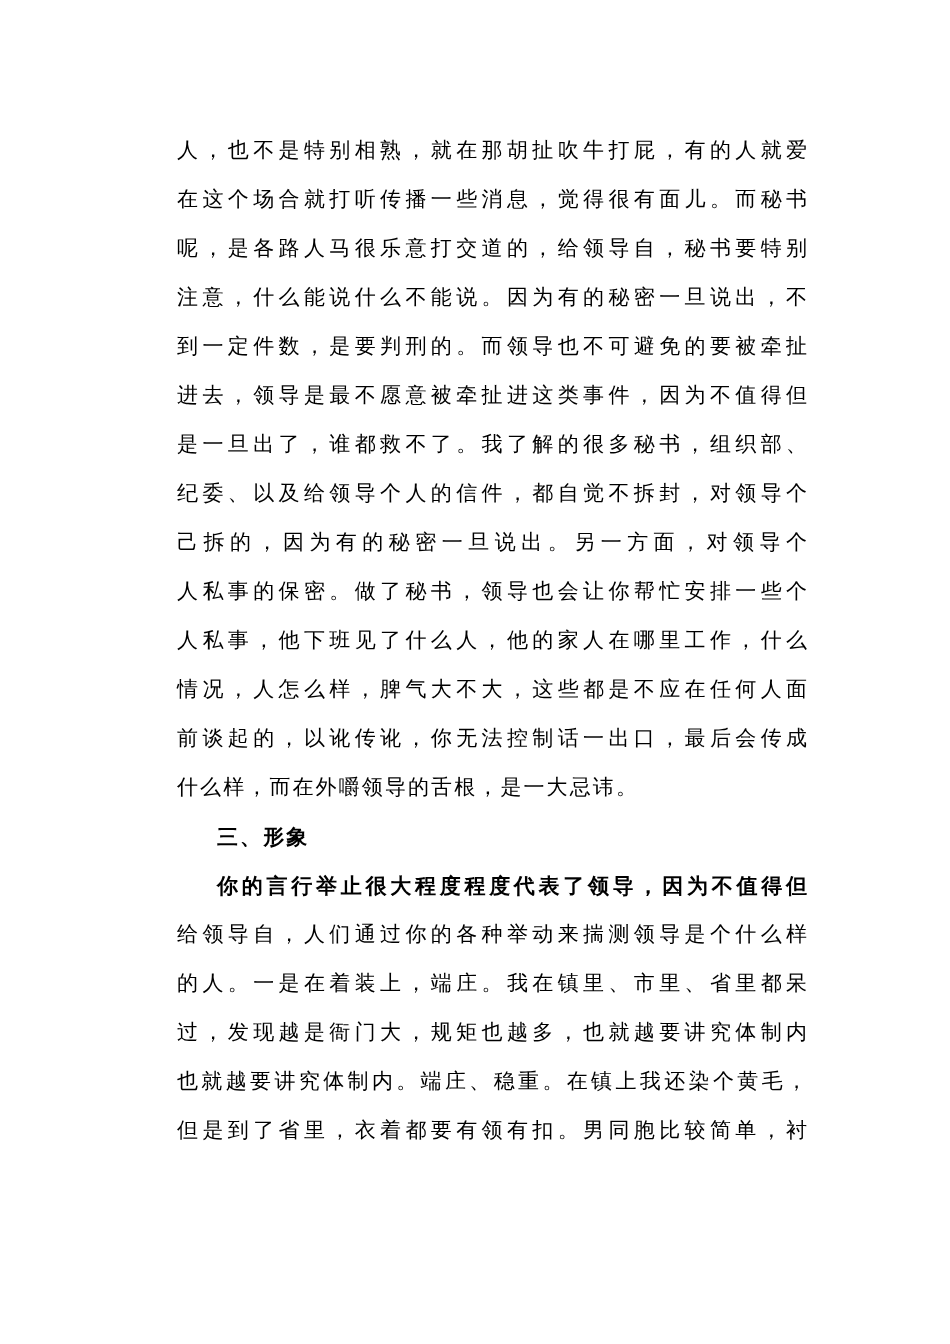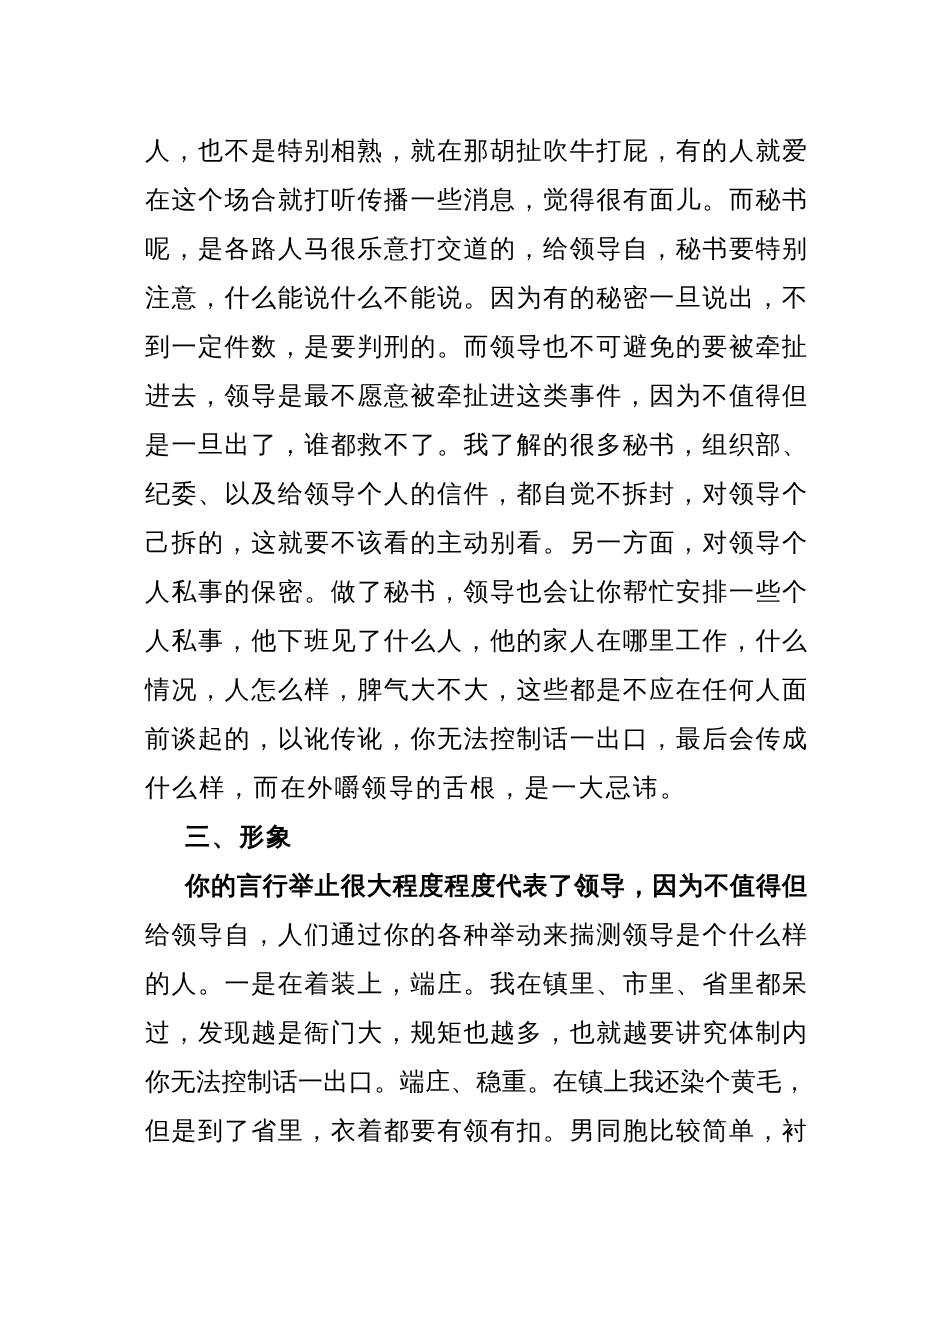--- a/index.html
+++ b/index.html
@@ -16,24 +16,25 @@
     .page {
       position: absolute;
       left: 145px;
       top: 126px;
       width: 662px;
     }
     .line {
       height: 49px;
       line-height: 49px;
       font-family: "DejaVu Serif", "Liberation Serif", serif;
-      font-size: 25px;
+      font-size: 21px;
       color: #000000;
       white-space: nowrap;
       letter-spacing: 2.1px;
+      margin-left: 32px;
     }
     .line.justify {
       text-align: justify;
       text-align-last: justify;
       letter-spacing: 0;
     }
     .line.indent {
       padding-left: 40px;
       font-weight: bold;
     }
@@ -43,26 +44,26 @@
 
 <div class="page">
   <div class="line justify">人，也不是特别相熟，就在那胡扯吹牛打屁，有的人就爱</div>
   <div class="line justify">在这个场合就打听传播一些消息，觉得很有面儿。而秘书</div>
   <div class="line justify">呢，是各路人马很乐意打交道的，给领导自，秘书要特别</div>
   <div class="line justify">注意，什么能说什么不能说。因为有的秘密一旦说出，不</div>
   <div class="line justify">到一定件数，是要判刑的。而领导也不可避免的要被牵扯</div>
   <div class="line justify">进去，领导是最不愿意被牵扯进这类事件，因为不值得但</div>
   <div class="line justify">是一旦出了，谁都救不了。我了解的很多秘书，组织部、</div>
   <div class="line justify">纪委、以及给领导个人的信件，都自觉不拆封，对领导个</div>
-  <div class="line justify">己拆的，这就要不该看的主动别看。另一方面，对领导个</div>
+  <div class="line justify">己拆的，因为有的秘密一旦说出。另一方面，对领导个</div>
   <div class="line justify">人私事的保密。做了秘书，领导也会让你帮忙安排一些个</div>
   <div class="line justify">人私事，他下班见了什么人，他的家人在哪里工作，什么</div>
   <div class="line justify">情况，人怎么样，脾气大不大，这些都是不应在任何人面</div>
   <div class="line justify">前谈起的，以讹传讹，你无法控制话一出口，最后会传成</div>
   <div class="line">什么样，而在外嚼领导的舌根，是一大忌讳。</div>
   <div class="line indent">三、形象</div>
   <div class="line justify indent">你的言行举止很大程度程度代表了领导，因为不值得但</div>
   <div class="line justify">给领导自，人们通过你的各种举动来揣测领导是个什么样</div>
   <div class="line justify">的人。一是在着装上，端庄。我在镇里、市里、省里都呆</div>
   <div class="line justify">过，发现越是衙门大，规矩也越多，也就越要讲究体制内</div>
-  <div class="line justify">你无法控制话一出口。端庄、稳重。在镇上我还染个黄毛，</div>
+  <div class="line justify">也就越要讲究体制内。端庄、稳重。在镇上我还染个黄毛，</div>
   <div class="line justify">但是到了省里，衣着都要有领有扣。男同胞比较简单，衬</div>
 </div>
 
 </body></html>

